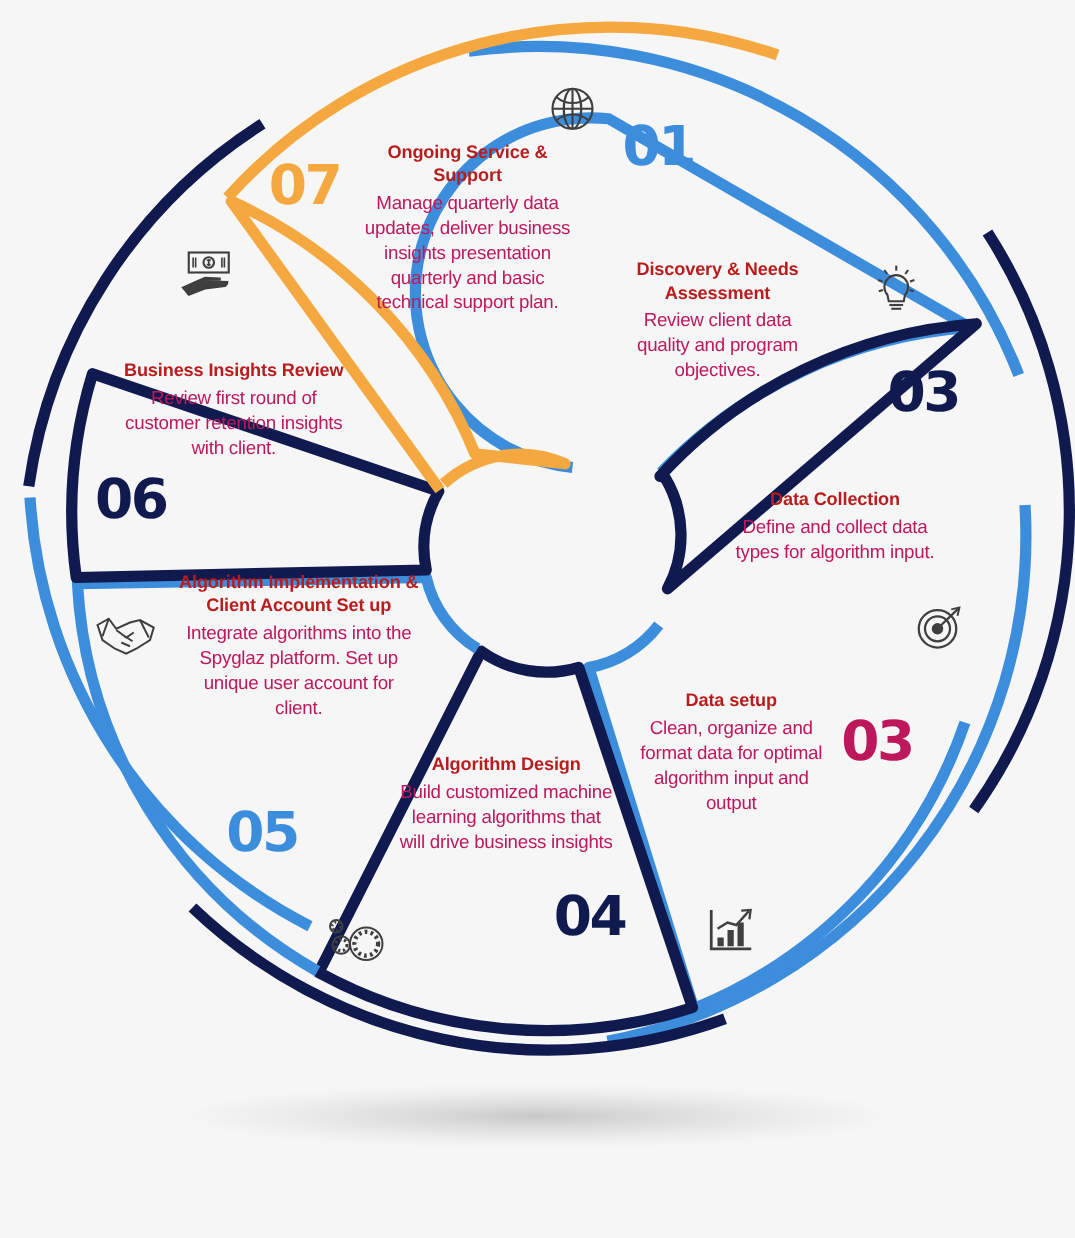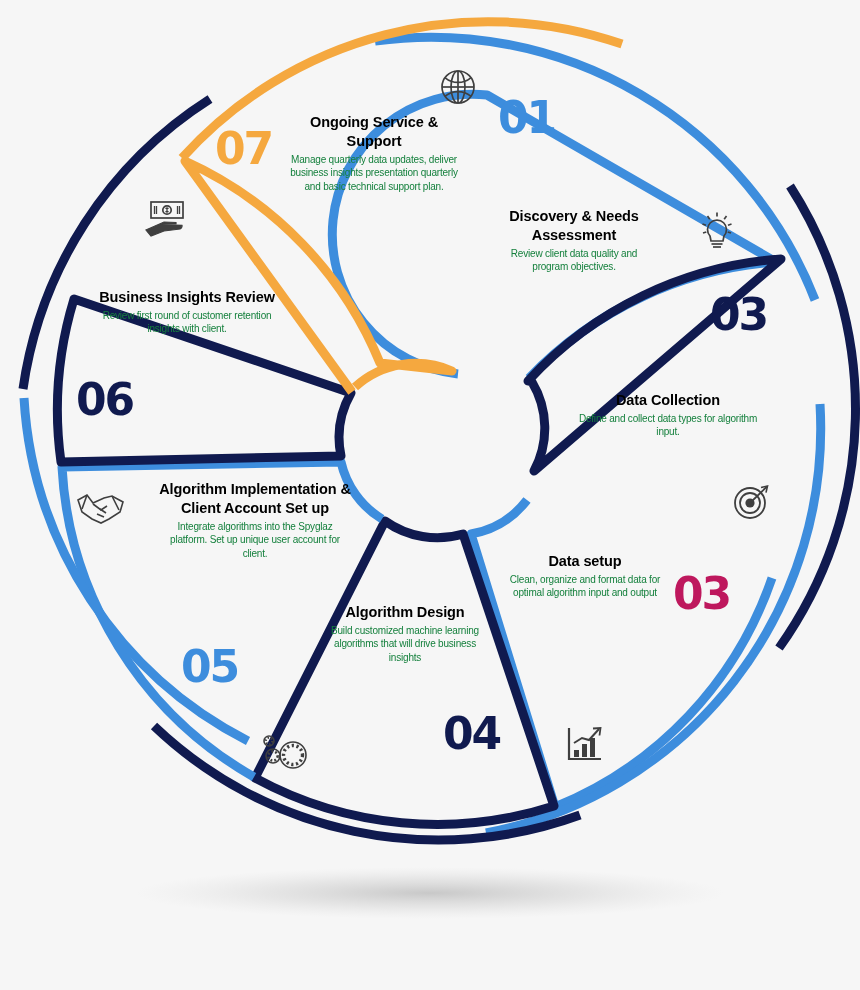--- a/index.html
+++ b/index.html
@@ -27,27 +27,27 @@
   }
   .seg-label {
     position: absolute;
     text-align: center;
     line-height: 1.32;
     color: #3b3b3b;
   }
   .seg-title {
     font-weight: bold;
     font-size: 14.5px;
-    color: #000000;
+    color: #b91c1c;
     letter-spacing: -0.1px;
     margin-bottom: 2px;
   }
   .seg-desc {
-    font-size: 10px;
-    color: #15803d;
+    font-size: 15px;
+    color: #be185d;
     letter-spacing: -0.2px;
   }
   .seg-num {
     position: absolute;
     font-family: "DejaVu Sans", sans-serif;
     font-weight: bold;
     font-size: 44px;
     letter-spacing: -2px;
     line-height: 1;
     user-select: none;
@@ -217,21 +217,21 @@
   <div class="seg-label" style="left:505px; top:552px; width:160px;">
     <div class="seg-title">Data setup</div>
     <div class="seg-desc">Clean, organize and format data for optimal algorithm input and output</div>
   </div>
 
   <div class="seg-label" style="left:318px; top:603px; width:174px;">
     <div class="seg-title">Algorithm Design</div>
     <div class="seg-desc">Build customized machine learning algorithms that will drive business insights</div>
   </div>
 
-  <div class="seg-label" style="left:143px; top:480px; width:192px;margin-left:16px;">
+  <div class="seg-label" style="left:143px; top:457px; width:192px;">
     <div class="seg-title">Algorithm Implementation &amp; Client Account Set up</div>
     <div class="seg-desc">Integrate algorithms into the Spyglaz platform. Set up unique user account for client.</div>
   </div>
 
   <div class="seg-label" style="left:90px; top:288px; width:194px;">
     <div class="seg-title">Business Insights Review</div>
     <div class="seg-desc">Review first round of customer retention insights with client.</div>
   </div>
 
   <div class="seg-label" style="left:289px; top:113px; width:170px;">

